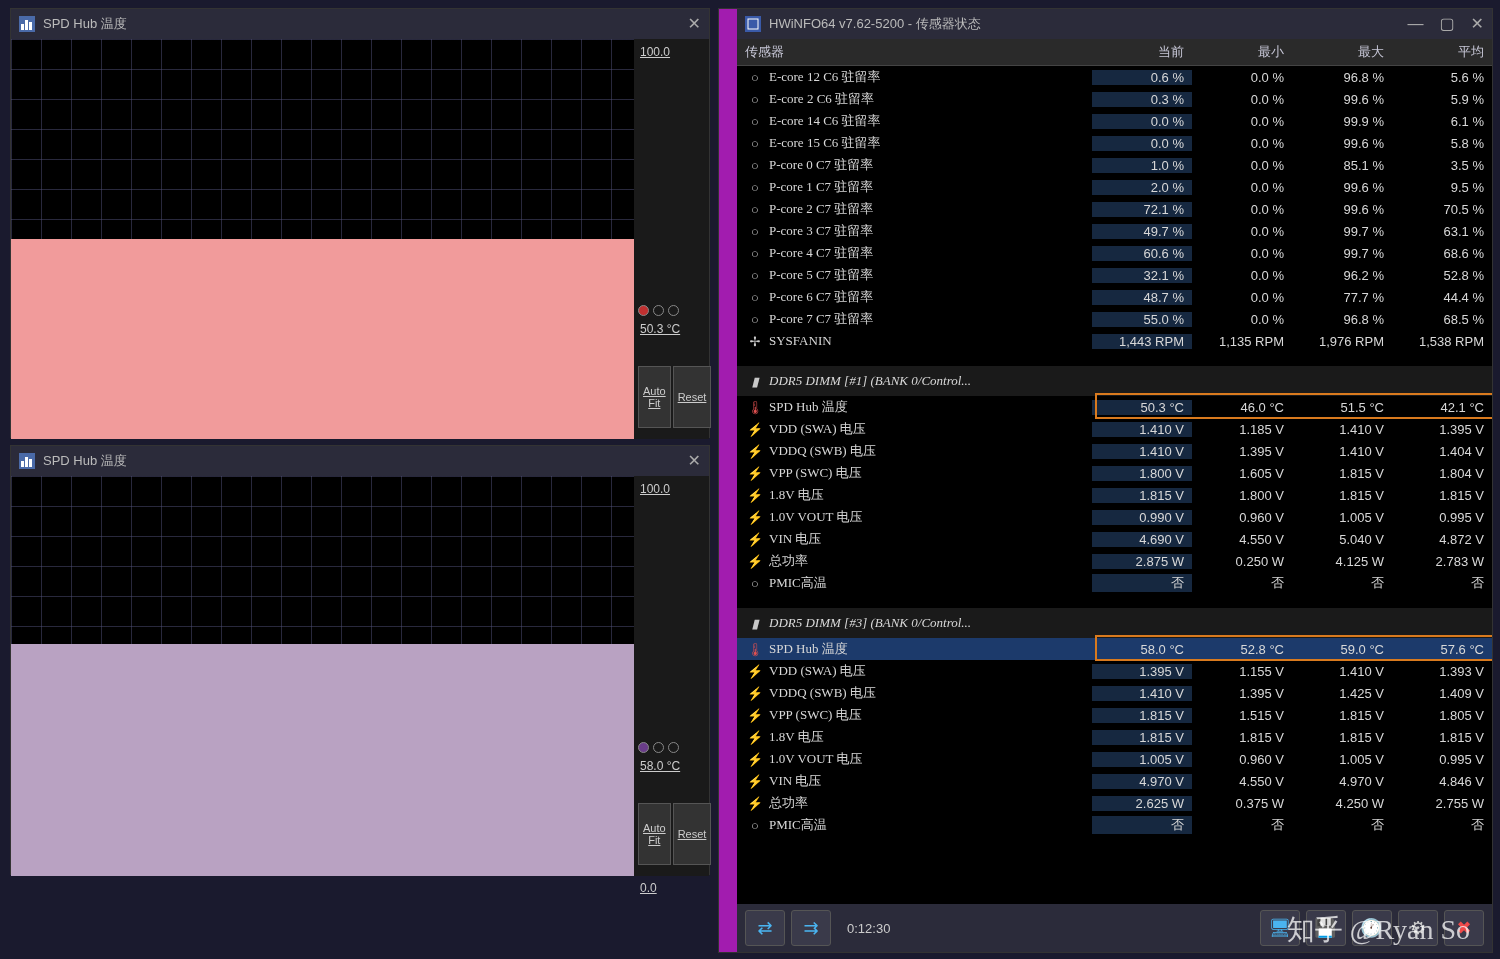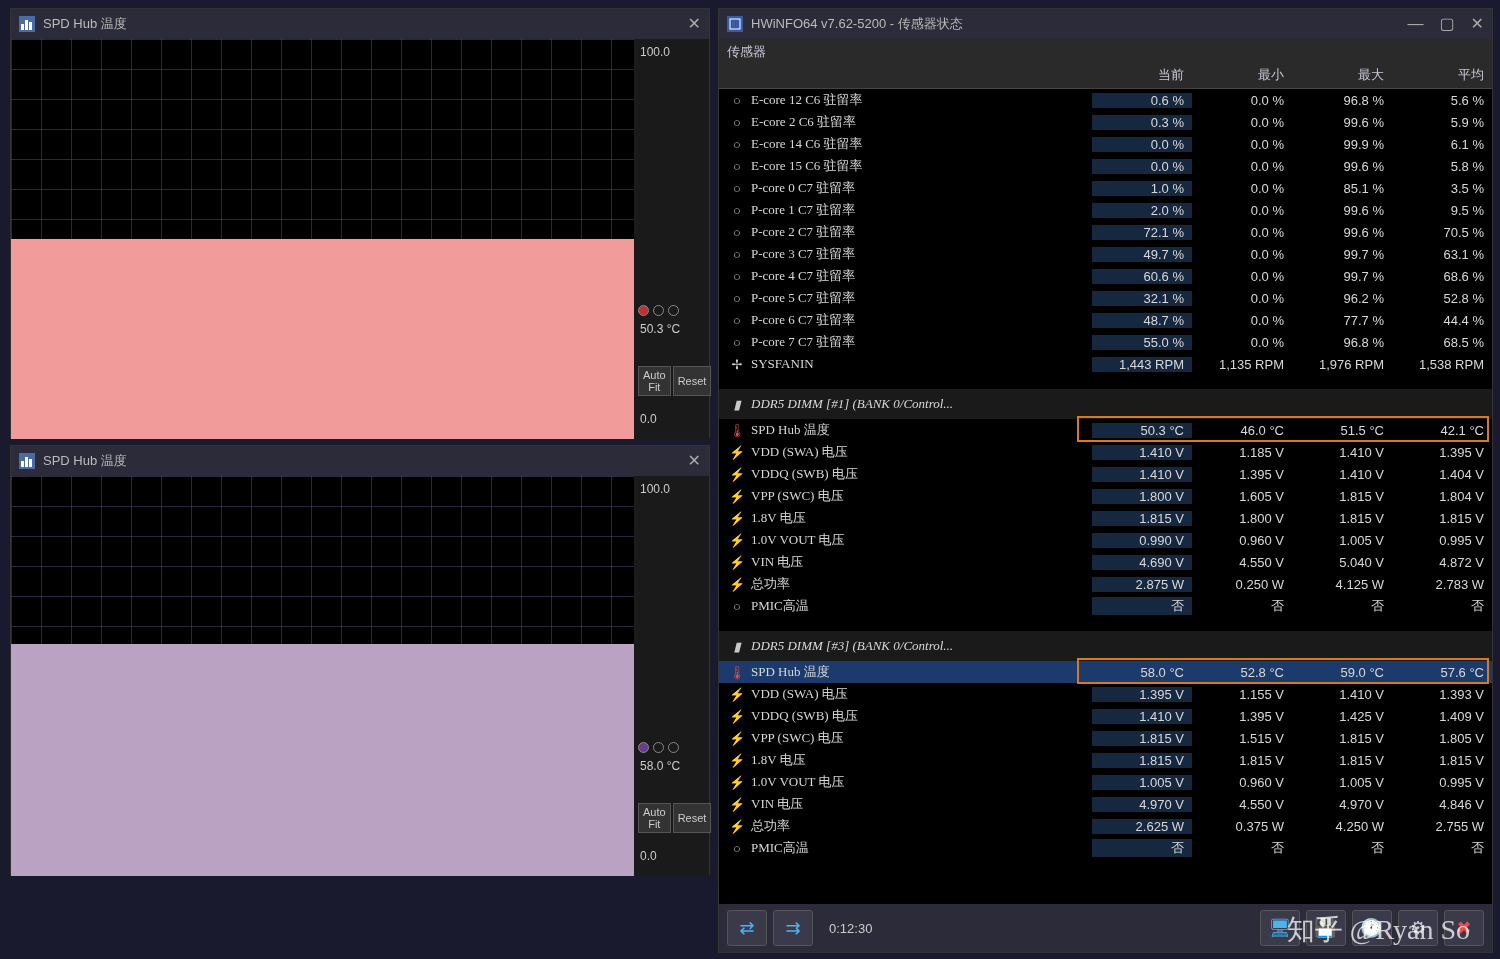--- a/index.html
+++ b/index.html
@@ -14,52 +14,52 @@
 }
 .titlebar .icon { width: 16px; height: 16px; margin-right: 8px; }
 .titlebar .title { flex: 1; font-size: 13px; }
 .titlebar .winbtns { display: flex; gap: 16px; }
 .winbtn { color: #aaa; cursor: pointer; font-size: 16px; line-height: 16px; }
 
 
 .graph-window {
   position: absolute; background: #000; border: 1px solid #333;
 }
-.graph-body { position: relative; display: flex; }
+.graph-body { position: relative; display: flex; text-decoration: underline; }
 .grid-area {
   position: relative; background: #000;
   background-image:
     linear-gradient(rgba(80,80,120,.5) 1px, transparent 1px),
     linear-gradient(90deg, rgba(80,80,120,.5) 1px, transparent 1px);
   background-size: 30px 30px;
 }
 .grid-fill {
   position: absolute; left: 0; right: 0; bottom: 0;
 }
 .side-panel { width: 75px; background: #1a1a1a; padding: 4px; font-size: 12px; }
 .side-panel .lbl { padding: 2px; }
 .dots { display: flex; gap: 4px; padding: 4px 0; justify-content: flex-start; }
 .dot { width: 11px; height: 11px; border-radius: 50%; border: 1px solid #888; }
 .btns { display: flex; gap: 2px; }
 .btns button {
   font-size: 11px; background: #333; color: #ccc; border: 1px solid #555;
-  padding: 2px 4px; cursor: pointer;
+  padding: 18px 4px; cursor: pointer;
 }
 
 
 .sensor-window {
   position: absolute; left: 718px; top: 8px; width: 775px; height: 945px;
-  background: #c2410c; border: 1px solid #333; display: flex; flex-direction: column;
+  background: #a21caf; border: 1px solid #333; display: flex; flex-direction: column; padding-left: 18px;
 }
 .sensor-header {
   display: flex; background: #2a2a2a; color: #c8c8d8; font-size: 13px;
   border-bottom: 1px solid #444;
 }
 .col-sensor { flex: 1; padding: 4px 8px; }
-.col-v { width: 100px; text-align: right; padding: 4px 8px; margin-top: 23px; }
+.col-v { width: 100px; text-align: right; padding: 4px 8px; }
 .sensor-body {
   flex: 1; overflow: hidden; background: #000;
 }
 .row {
   display: flex; align-items: center; height: 22px;
   padding-left: 10px; font-size: 13px;
 }
 .row.group { font-style: italic; color: #c8c8c8; background: #1a1a1a; height: 30px; }
 .row .ic { width: 16px; margin-right: 6px; text-align: center; }
 .row .nm { flex: 1; color: #d8d8d8; font-family: Liberation Serif, serif; }

